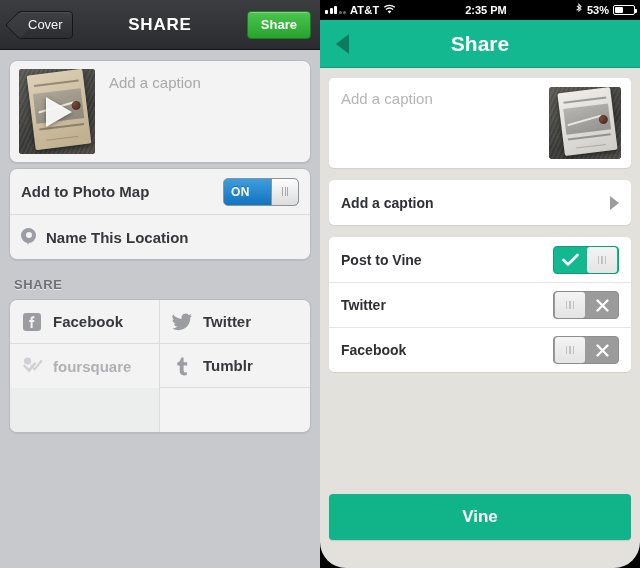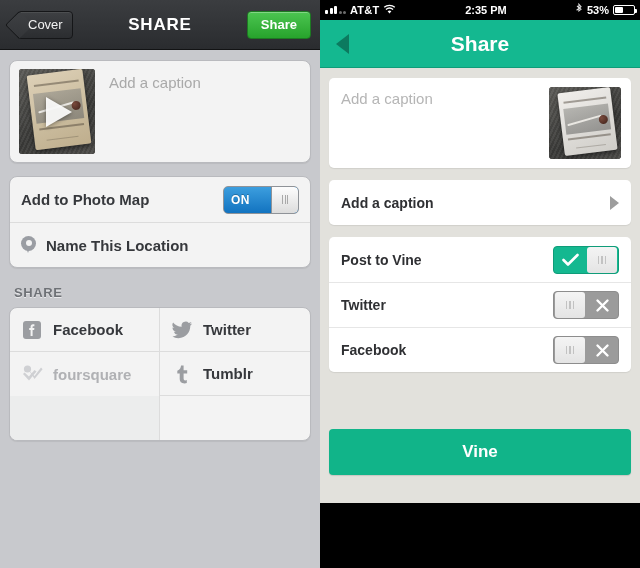--- a/index.html
+++ b/index.html
@@ -130,21 +130,21 @@
     border-left: 26px solid rgba(255,255,255,.92);
     border-top: 15px solid transparent;
     border-bottom: 15px solid transparent;
     filter: drop-shadow(0 1px 2px rgba(0,0,0,.45));
   }
   .cap-placeholder {
     color: #a9a9a9; font-size: 15px;
     margin-left: 14px; align-self: flex-start; margin-top: 4px;
   }
 
-  .l-group { margin-top: 13px; }
+  .l-group { margin-top: 5px; }
   .l-row {
     height: 45px;
     display: flex; align-items: center;
     padding: 0 11px;
     font-size: 15px; font-weight: bold; color: #36383c;
   }
   .l-row + .l-row { border-top: 1px solid #dcdcdc; }
   .pin {
     width: 15px; height: 18px;
     margin-right: 10px;
@@ -216,24 +216,25 @@
   .grid-cell.empty { background: #eceded; }
   .sicon {
     width: 22px; height: 22px; margin-right: 10px;
     flex: 0 0 22px;
     display: flex; align-items: center; justify-content: center;
   }
   .sicon svg { display: block; }
 
   
   .right {
-    width: 320px; height: 503px;
+    width: 320px; height: 568px;
     background: #e2e1dc;
     display: flex; flex-direction: column;
     position: relative;
+    border-radius: 26px;
   }
   .statusbar {
     height: 20px; flex: 0 0 20px;
     background: #000;
     display: flex; align-items: center;
     padding: 0 5px;
     color: #fff; font-size: 11px; font-weight: bold;
     position: relative;
   }
   .sb-left, .sb-right { display: flex; align-items: center; gap: 4px; }

